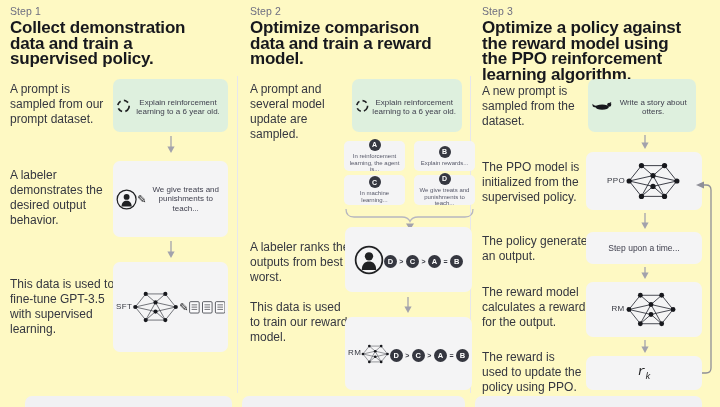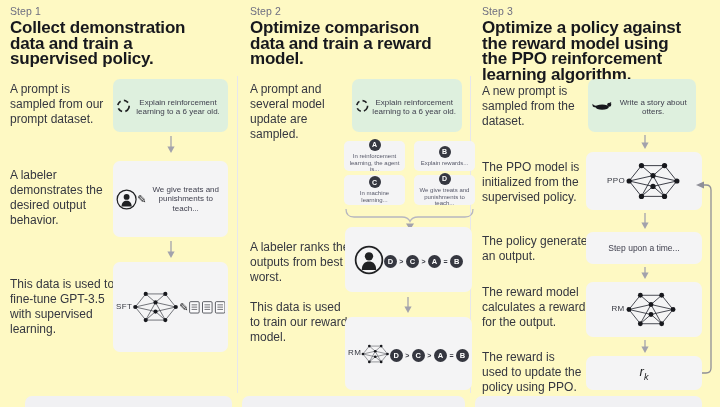--- a/index.html
+++ b/index.html
@@ -40,21 +40,21 @@
   .chips { display:flex; align-items:center; gap:2.5px; margin-top:3px; }
   .chip {
     width:13px; height:13px; border-radius:50%; background:#353740; color:#fff;
     font-size:7.5px; font-weight:700; display:flex; align-items:center; justify-content:center;
   }
   .chip-sep { font-size:7px; font-weight:700; color:#353740; }
   .divider { position:absolute; top:76px; width:1px; height:317px; background:#e7e7ec; }
   .bottom-seg { position:absolute; top:396px; height:12px; background:#f1f1f3; border-radius:7px 7px 0 0; }
   .pencil { font-family:"DejaVu Sans", sans-serif; font-size:11px; color:#202123; line-height:11px; }
   .once-text { font-size:8.5px; color:#40414f; }
-  .rk { font-family:Liberation Sans, sans-serif; font-style:italic; font-size:13px; color:#202123; }
+  .rk { font-family:Liberation Mono, monospace; font-style:italic; font-size:13px; color:#202123; }
   .rk sub { font-size:9px; }
   svg { display:block; }
 </style>
 </head>
 <body>
 
 <div class="canvas">
 
   <div class="divider" style="left:237px"></div>
   <div class="divider" style="left:470px"></div>

